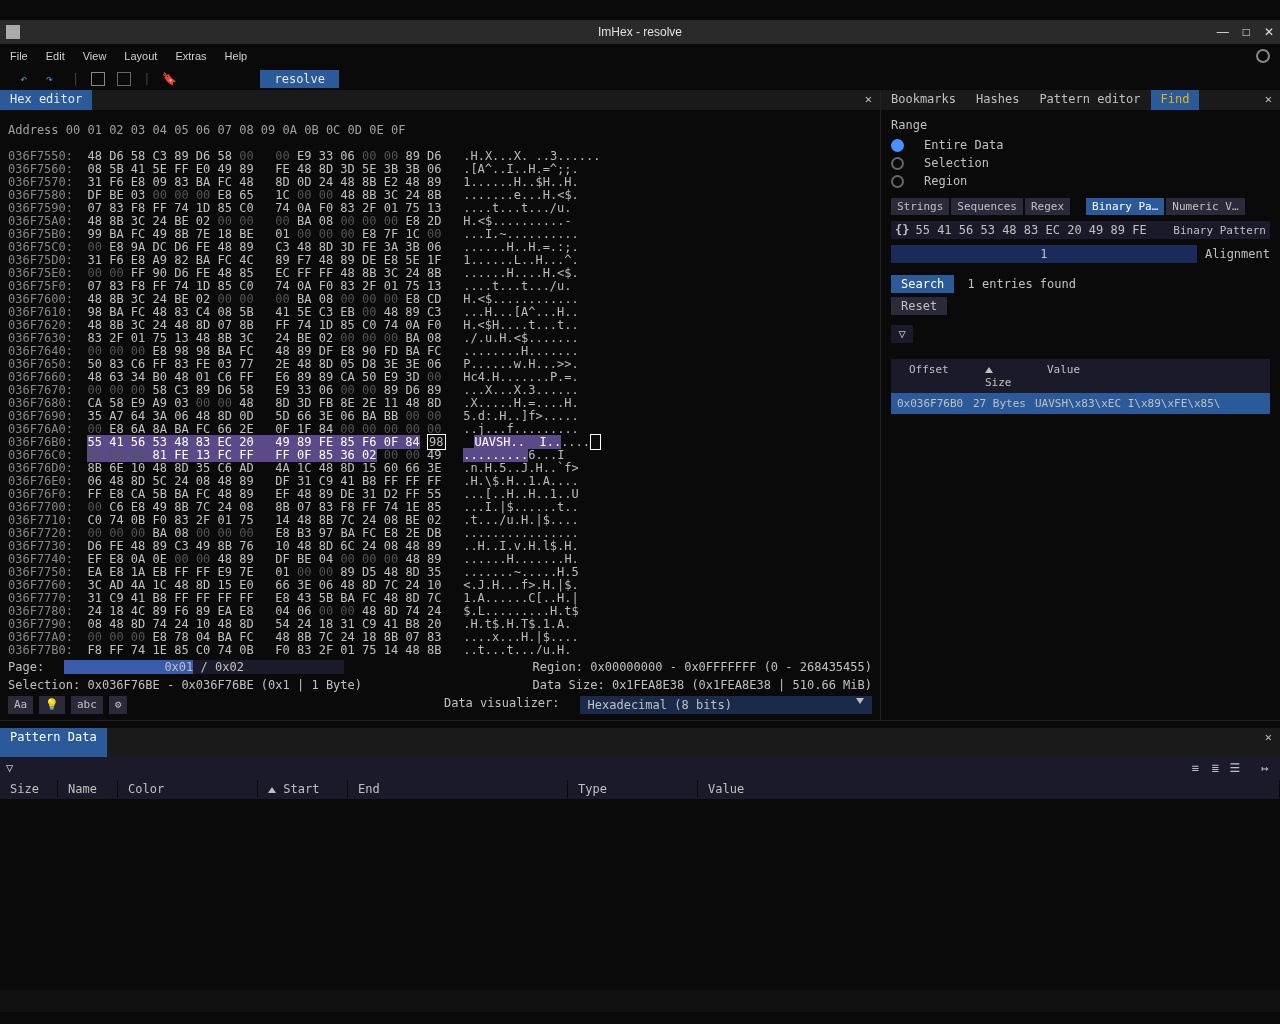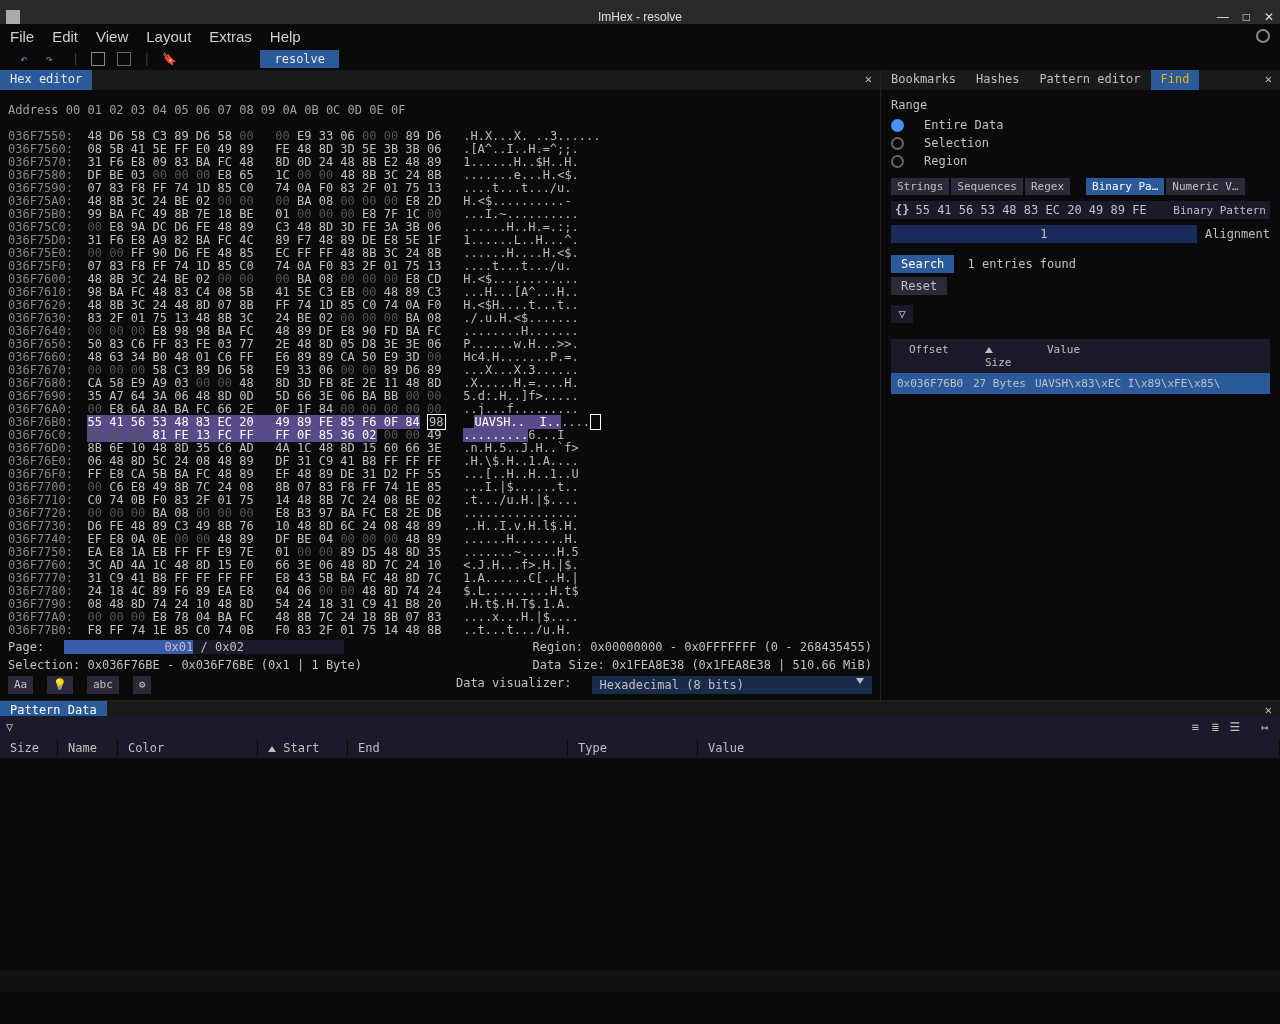--- a/index.html
+++ b/index.html
@@ -6,33 +6,33 @@
 body {
   width: 1280px; height: 1024px;
   background: #0a0a0a;
   color: #c0c0c0;
   font-family: "DejaVu Sans Mono", Consolas, monospace;
   font-size: 12px;
   overflow: hidden;
 }
 .titlebar {
   height: 24px; background: #2a2a2a;
-  display: flex; align-items: flex-end; justify-content: center;
+  display: flex; align-items: center; justify-content: center;
   position: relative;
-  color: #e0e0e0; font-family: sans-serif; font-size: 12px;
+  color: #e0e0e0; font-family: sans-serif; font-size: 12px; margin-top: 20px;
 }
 .titlebar .left { position: absolute; left: 6px; display:flex; gap:6px; align-items:center;}
 .titlebar .right { position: absolute; right: 6px; display: flex; gap: 14px; }
 .titlebar .right span { cursor: pointer; }
 .wicn { width:14px; height:14px; background:#aaa; display:inline-block;}
 .menubar {
   height: 24px; background: #0a0a0a;
   display: flex; align-items: center; gap: 18px;
   padding: 0 10px;
-  font-family: sans-serif; font-size: 15px; color: #d0d0d0;
+  font-family: sans-serif; font-size: 11px; color: #d0d0d0;
 }
 .menubar .spacer { flex: 1; }
 .gear { width:14px;height:14px;border:2px solid #888;border-radius:50%;}
 .toolbar {
   height: 22px; background: #0a0a0a;
   display: flex; align-items: center; gap: 12px;
   padding: 0 20px;
 }
 .toolbar .icn { width:14px; height:14px; display:inline-block; }
 .toolbar .arrow-l { color:#4090c0;}
@@ -52,21 +52,21 @@
 .hex-body .zb { color:#555; }
 .hex-body .asc { color:#bbb; }
 .sel { background:#5a4a8a; color:#fff;}
 .selbox { border:1px solid #fff; padding:0 1px;}
 .hex-footer { padding: 4px 8px; background:#0a0a0a;}
 .footer-row { display:flex; gap:20px; padding:2px 0;}
 .pagebar { display:inline-block; width:280px; background:#1a1a2a; position:relative; text-align:center;}
 .pagebar .fill{ position:absolute; left:0;top:0;bottom:0; width:46%; background:#3a5aaa;}
 .pagebar span{ position:relative;}
 .vis-sel { flex:1; background:#1a2a4a; padding:2px 8px; display:flex; justify-content:space-between;}
-.btnrow { display:flex; gap:14px;}
+.btnrow { display:flex; gap:6px;}
 .smbtn { background:#2a2a3a; padding:2px 6px; font-size:11px;}
 .right-pane { flex:1; background:#0a0a0a; border-left:1px solid #222; padding:0;}
 .right-tabs { display:flex; background:#1a1a1a; height:20px; align-items:stretch;}
 .right-tabs .t { padding:2px 10px; font-size:12px; color:#c0c0c0;}
 .right-tabs .t.act { background:#2a5a9a; color:#eab308;}
 .rt-body { padding:8px 10px;}
 .sect-label { color:#c0c0c0; margin-bottom:6px;}
 .radio-row { display:flex; align-items:center; gap:20px; margin:4px 0;}
 .radio { width:13px; height:13px; border-radius:50%; border:2px solid #666;}
 .radio.on { background:#4a90ff; border-color:#4a90ff;}
@@ -78,21 +78,21 @@
 .align-row { display:flex; align-items:center; gap:8px; margin:6px 0;}
 .align-row .bar{ flex:1; background:#1a2a5a; text-align:center; padding:2px;}
 .btn { background:#2a5a9a; padding:2px 10px; color:#fff; display:inline-block;}
 .btn2 { background:#2a2a3a; padding:2px 10px; display:inline-block; margin-top:4px;}
 .res-header { display:flex; background:#1a1a2a; margin-top:16px; padding:2px 0;}
 .res-header div { padding:2px 18px; font-size:11px; color:#c0c0c0;}
 .res-row { display:flex; background:#2a5a9a; padding:2px 0;}
 .res-row div { padding:2px 6px; font-size:11px; overflow:hidden; white-space:nowrap;}
 .filter-icn { background:#1a1a2a; width:22px; height:18px; display:flex;align-items:center;justify-content:center; margin-top:10px;}
 .bottom-pane { height: 270px; background:#0a0a0a; border-top:1px solid #222;}
-.bp-tabs { display:flex; background:#1a1a1a; height:15px;}
+.bp-tabs { display:flex; background:#1a1a1a; height:29px;margin-top:7px;}
 .bp-tabs .t { padding:2px 10px; background:#2a5a9a; color:#fff;}
 .bp-tools { display:flex; background:#1a1a2a; height:22px; align-items:center; padding:0 6px;}
 .bp-tools .sp{flex:1;}
 .bp-tools .ticon { width:18px;height:18px;display:flex;align-items:center;justify-content:center; background:#1a1a2a; margin-left:2px;}
 .bp-header { display:flex; background:#1a1a2a; height:20px; align-items:center;}
 .bp-header div { padding:2px 10px; font-size:12px; border-right:1px solid #0a0a0a;}
 .statusbar { height:22px; background:#111;}
 .tri { display:inline-block; width:0;height:0;border-left:4px solid transparent;border-right:4px solid transparent;border-top:6px solid #c0c0c0;}
 .triu { display:inline-block; width:0;height:0;border-left:4px solid transparent;border-right:4px solid transparent;border-bottom:6px solid #c0c0c0;}
 </style>

